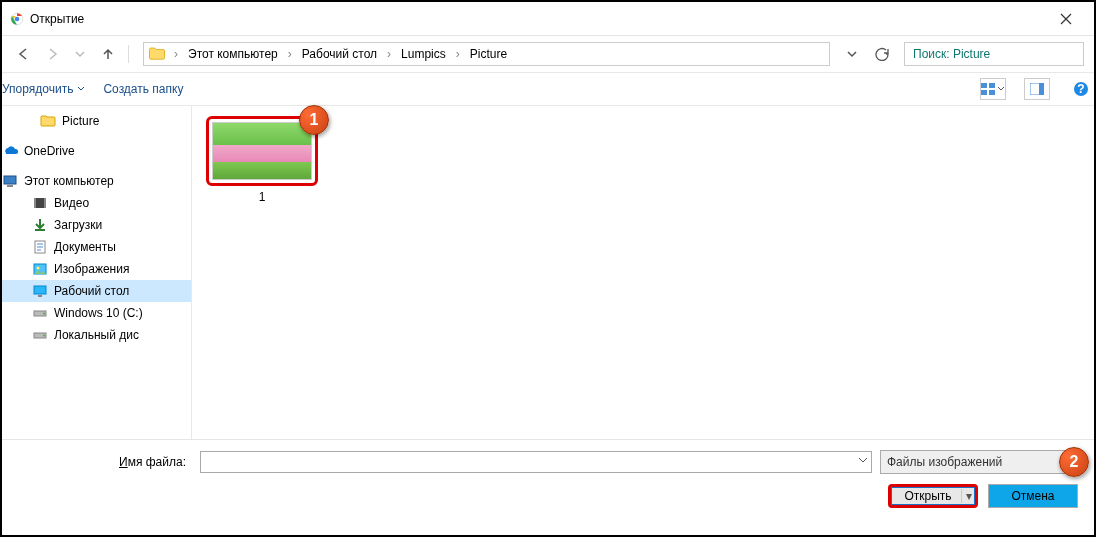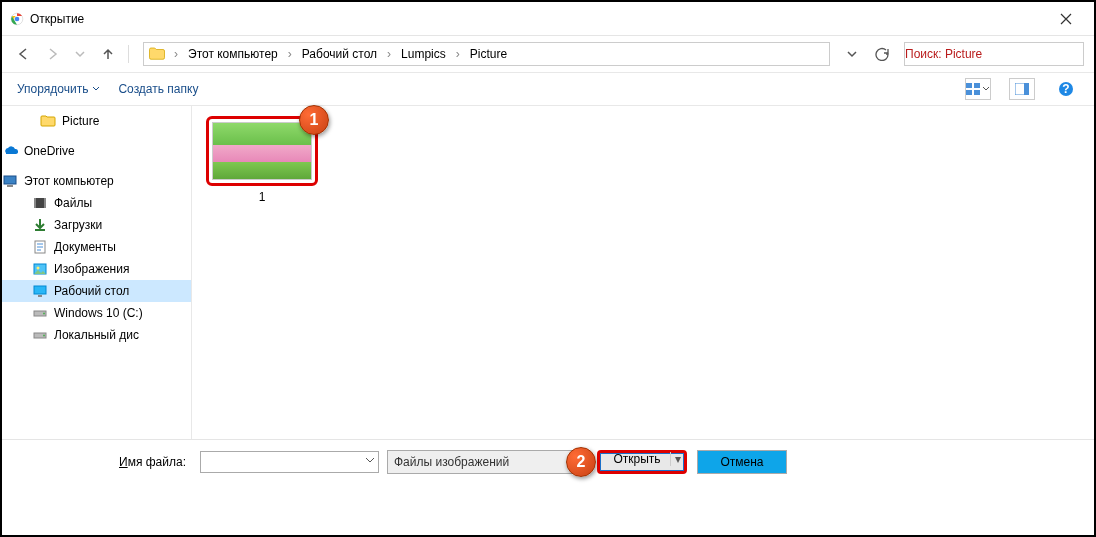--- a/index.html
+++ b/index.html
@@ -10,50 +10,50 @@
 .titlebar .close{width:40px;height:28px;display:flex;align-items:center;justify-content:center;cursor:pointer}
 .navbar{height:36px;display:flex;align-items:center;padding:0 10px;gap:4px}
 .navbtn{width:24px;height:24px;display:flex;align-items:center;justify-content:center;color:#555;cursor:pointer}
 .navbtn.disabled{color:#bbb}
 .sep{width:1px;height:18px;background:#ddd;margin:0 4px}
 .breadcrumb{flex:1;height:24px;border:1px solid #ccc;display:flex;align-items:center;padding:0 4px;gap:2px;margin:0 6px}
 .breadcrumb .folder-icon{width:18px;height:18px;margin-right:2px}
 .breadcrumb .chev{color:#888;padding:0 4px}
 .breadcrumb span.seg{padding:2px 4px;cursor:pointer}
 .bc-controls{display:flex;align-items:center;gap:6px;margin-right:6px}
-.search{width:180px;height:24px;border:1px solid #ccc;display:flex;align-items:center;padding:0 0;color:#b91c1c}
-.toolbar{height:34px;border-top:1px solid #e8e8e8;border-bottom:1px solid #e8e8e8;display:flex;align-items:center;padding:0 15px;gap:18px;background:#fff}
+.search{width:180px;height:24px;border:1px solid #ccc;display:flex;align-items:center;padding:0 8px;color:#0f766e}
+.toolbar{height:34px;border-top:1px solid #e8e8e8;border-bottom:1px solid #e8e8e8;display:flex;align-items:center;padding:0 0;gap:18px;background:#fff}
 .toolbar .tbtn{color:#1a4e8a;cursor:pointer;display:flex;align-items:center;gap:4px}
 .toolbar .spacer{flex:1}
 .toolbar .iconbtn{width:26px;height:22px;border:1px solid #ccc;display:flex;align-items:center;justify-content:center;cursor:pointer}
 .body{display:flex;height:333px}
 .sidebar{width:190px;border-right:1px solid #e8e8e8;overflow:hidden;padding-top:4px}
 .tree-item{display:flex;align-items:center;height:22px;gap:6px;cursor:pointer}
 .tree-item.indent{padding-left:30px}
 .tree-item.indent2{padding-left:38px}
 .tree-item.selected{background:#cce8ff}
 .tree-item .ticon{width:16px;height:16px;display:flex;align-items:center;justify-content:center}
 .content{flex:1;padding:10px 14px;position:relative}
 .thumb{width:112px;display:flex;flex-direction:column;align-items:center;gap:4px;position:relative}
 .thumb-frame{width:112px;height:70px;border:3px solid #d00;border-radius:6px;padding:3px;background:#fff;position:relative}
 .thumb-img{width:100%;height:100%;background:linear-gradient(180deg,#8fd96b 0%,#6abf4a 40%,#f0a8c8 40%,#e888b8 70%,#7ec850 70%,#5fa83a 100%);border:1px solid #ccc}
 .thumb-label{font-size:12px}
 .callout{position:absolute;width:30px;height:30px;border-radius:50%;background:radial-gradient(circle at 30% 30%,#ff6b35,#c84113);color:#fff;font-weight:bold;font-size:16px;display:flex;align-items:center;justify-content:center;box-shadow:1px 2px 4px rgba(0,0,0,.4);border:1px solid #a03000}
-.bottombar{border-top:1px solid #e5e5e5;padding:10px 14px 10px 0;display:flex;gap:10px;background:#fff}
+.bottombar{border-top:1px solid #e5e5e5;padding:10px 14px 10px 0;display:flex;flex-direction:column;gap:10px;background:#fff}
 .row1{display:flex;align-items:center;gap:8px}
 .row1 .lbl{width:190px;text-align:right;padding-right:6px}
 .row1 .fn-input{flex:1;height:22px;border:1px solid #aaa;padding:0 18px 0 4px;background:#fff;position:relative}
 .row1 .fn-wrap{flex:1;position:relative;display:flex}
 .row1 .fn-wrap .dd{position:absolute;right:4px;top:4px;color:#555}
 .filter{width:200px;height:24px;border:1px solid #aaa;background:#efefef;display:flex;align-items:center;padding:0 18px 0 6px;position:relative;color:#333}
 .filter .dd{position:absolute;right:4px;color:#555}
 .row2{display:flex;justify-content:flex-end;gap:10px;padding-right:2px;position:relative}
 .btn{width:90px;height:24px;border:1px solid #aaa;background:#0ea5e9;cursor:pointer;display:flex;align-items:center;justify-content:center}
 .btn.primary{border:3px solid #d00;border-radius:4px;background:#e8e8e8;position:relative}
-.btn.primary .inner{border:1px solid #1a6fc9;width:100%;height:100%;display:flex;align-items:center;justify-content:center;padding:0 16px 7px 6px;position:relative}
+.btn.primary .inner{border:1px solid #1a6fc9;width:100%;height:100%;display:flex;align-items:flex-end;justify-content:center;padding:0 16px 1px 6px;position:relative}
 .btn.primary .inner .dd-split{position:absolute;right:2px;border-left:1px solid #ccc;padding-left:4px;color:#555}
 </style>
 </head>
 <body>
 
 <div class="titlebar">
   <svg class="chrome-icon" viewBox="0 0 24 24">
       <circle cx="12" cy="12" r="10" fill="#fff" stroke="#ccc"></circle>
       <circle cx="12" cy="12" r="4" fill="#4285f4"></circle>
       <path d="M12 2a10 10 0 0 1 8.7 5H12" fill="#ea4335"></path>
@@ -187,21 +187,21 @@
         <span>Этот компьютер</span>
       </div>
       <div class="tree-item indent">
         <span class="ticon">
           <svg width="16" height="16">
             <rect x="2" y="3" width="12" height="10" fill="#444"></rect>
             <rect x="2" y="3" width="2" height="10" fill="#888"></rect>
             <rect x="12" y="3" width="2" height="10" fill="#888"></rect>
           </svg>
         </span>
-        <span>Файлы</span>
+        <span>Видео</span>
       </div>
       <div class="tree-item indent">
         <span class="ticon">
           <svg width="16" height="16">
             <path d="M8 2v8M4 7l4 4 4-4" stroke="#2e7d32" fill="none" stroke-width="2"></path>
             <path d="M3 13h10" stroke="#2e7d32" stroke-width="2"></path>
           </svg>
         </span>
         <span>Загрузки</span>
       </div>

